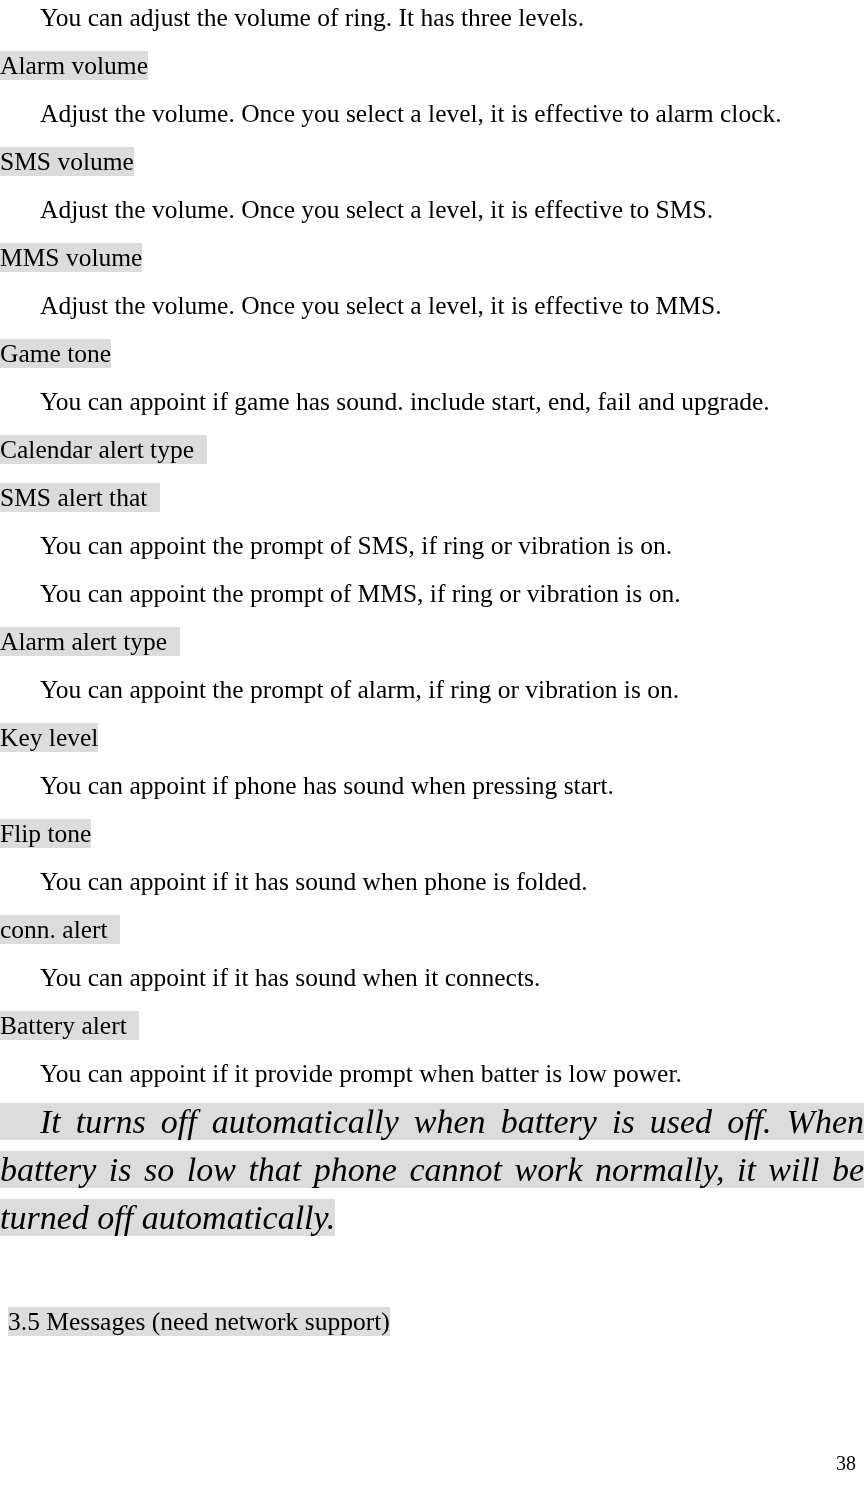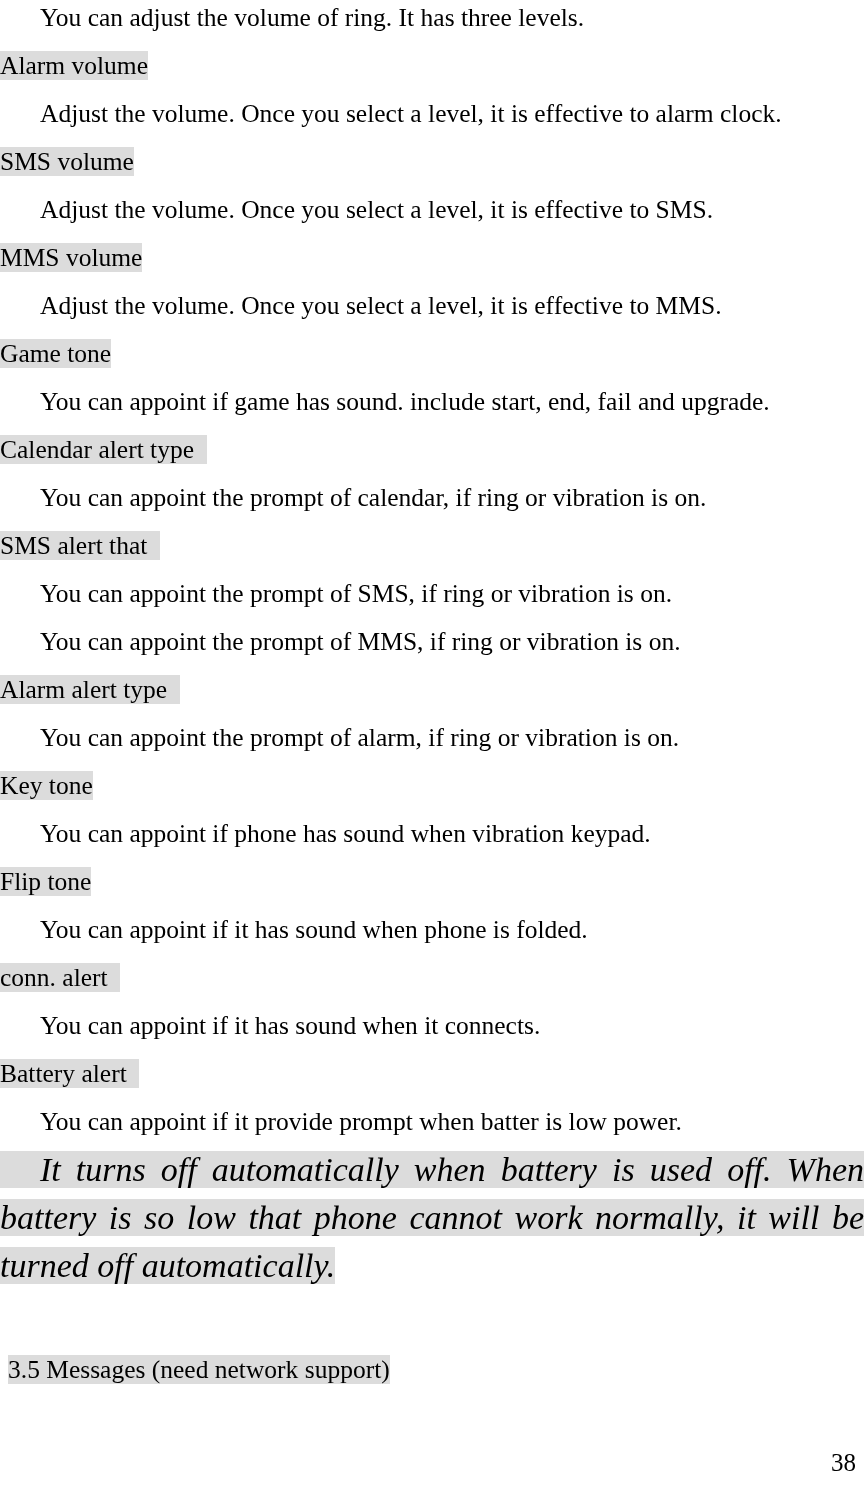--- a/index.html
+++ b/index.html
@@ -79,21 +79,21 @@
   }
 
   .spacer-line {
     height: 48px;
   }
 
   .page-number {
     position: absolute;
     right: 8px;
     bottom: 12px;
-    font-size: 25px;
+    font-size: 20px;
     line-height: 24px;
     font-family: "Liberation Serif", "DejaVu Serif", serif;
   }
 
   .content {
     position: absolute;
     top: -6px;
     left: 0;
     width: 864px;
   }
@@ -112,32 +112,31 @@
     <p class="heading"><span class="hl">SMS volume</span></p>
     <p class="para">Adjust the volume. Once you select a level, it is effective to SMS.</p>
 
     <p class="heading"><span class="hl">MMS volume</span></p>
     <p class="para">Adjust the volume. Once you select a level, it is effective to MMS.</p>
 
     <p class="heading"><span class="hl">Game tone</span></p>
     <p class="para">You can appoint if game has sound. include start, end, fail and upgrade.</p>
 
     <p class="heading"><span class="hl">Calendar alert type  </span></p>
-    <p class="para">You can appoint the prompt of calendar, if ring or vibration is on.</p>
 
     <p class="heading"><span class="hl">SMS alert that  </span></p>
     <p class="para">You can appoint the prompt of SMS, if ring or vibration is on.</p>
 
     <p class="para">You can appoint the prompt of MMS, if ring or vibration is on.</p>
 
     <p class="heading"><span class="hl">Alarm alert type  </span></p>
     <p class="para">You can appoint the prompt of alarm, if ring or vibration is on.</p>
 
-    <p class="heading"><span class="hl">Key tone</span></p>
-    <p class="para">You can appoint if phone has sound when vibration keypad.</p>
+    <p class="heading"><span class="hl">Key level</span></p>
+    <p class="para">You can appoint if phone has sound when pressing start.</p>
 
     <p class="heading"><span class="hl">Flip tone</span></p>
     <p class="para">You can appoint if it has sound when phone is folded.</p>
 
     <p class="heading"><span class="hl">conn. alert  </span></p>
     <p class="para">You can appoint if it has sound when it connects.</p>
 
     <p class="heading"><span class="hl">Battery alert  </span></p>
     <p class="para">You can appoint if it provide prompt when batter is low power.</p>
 

